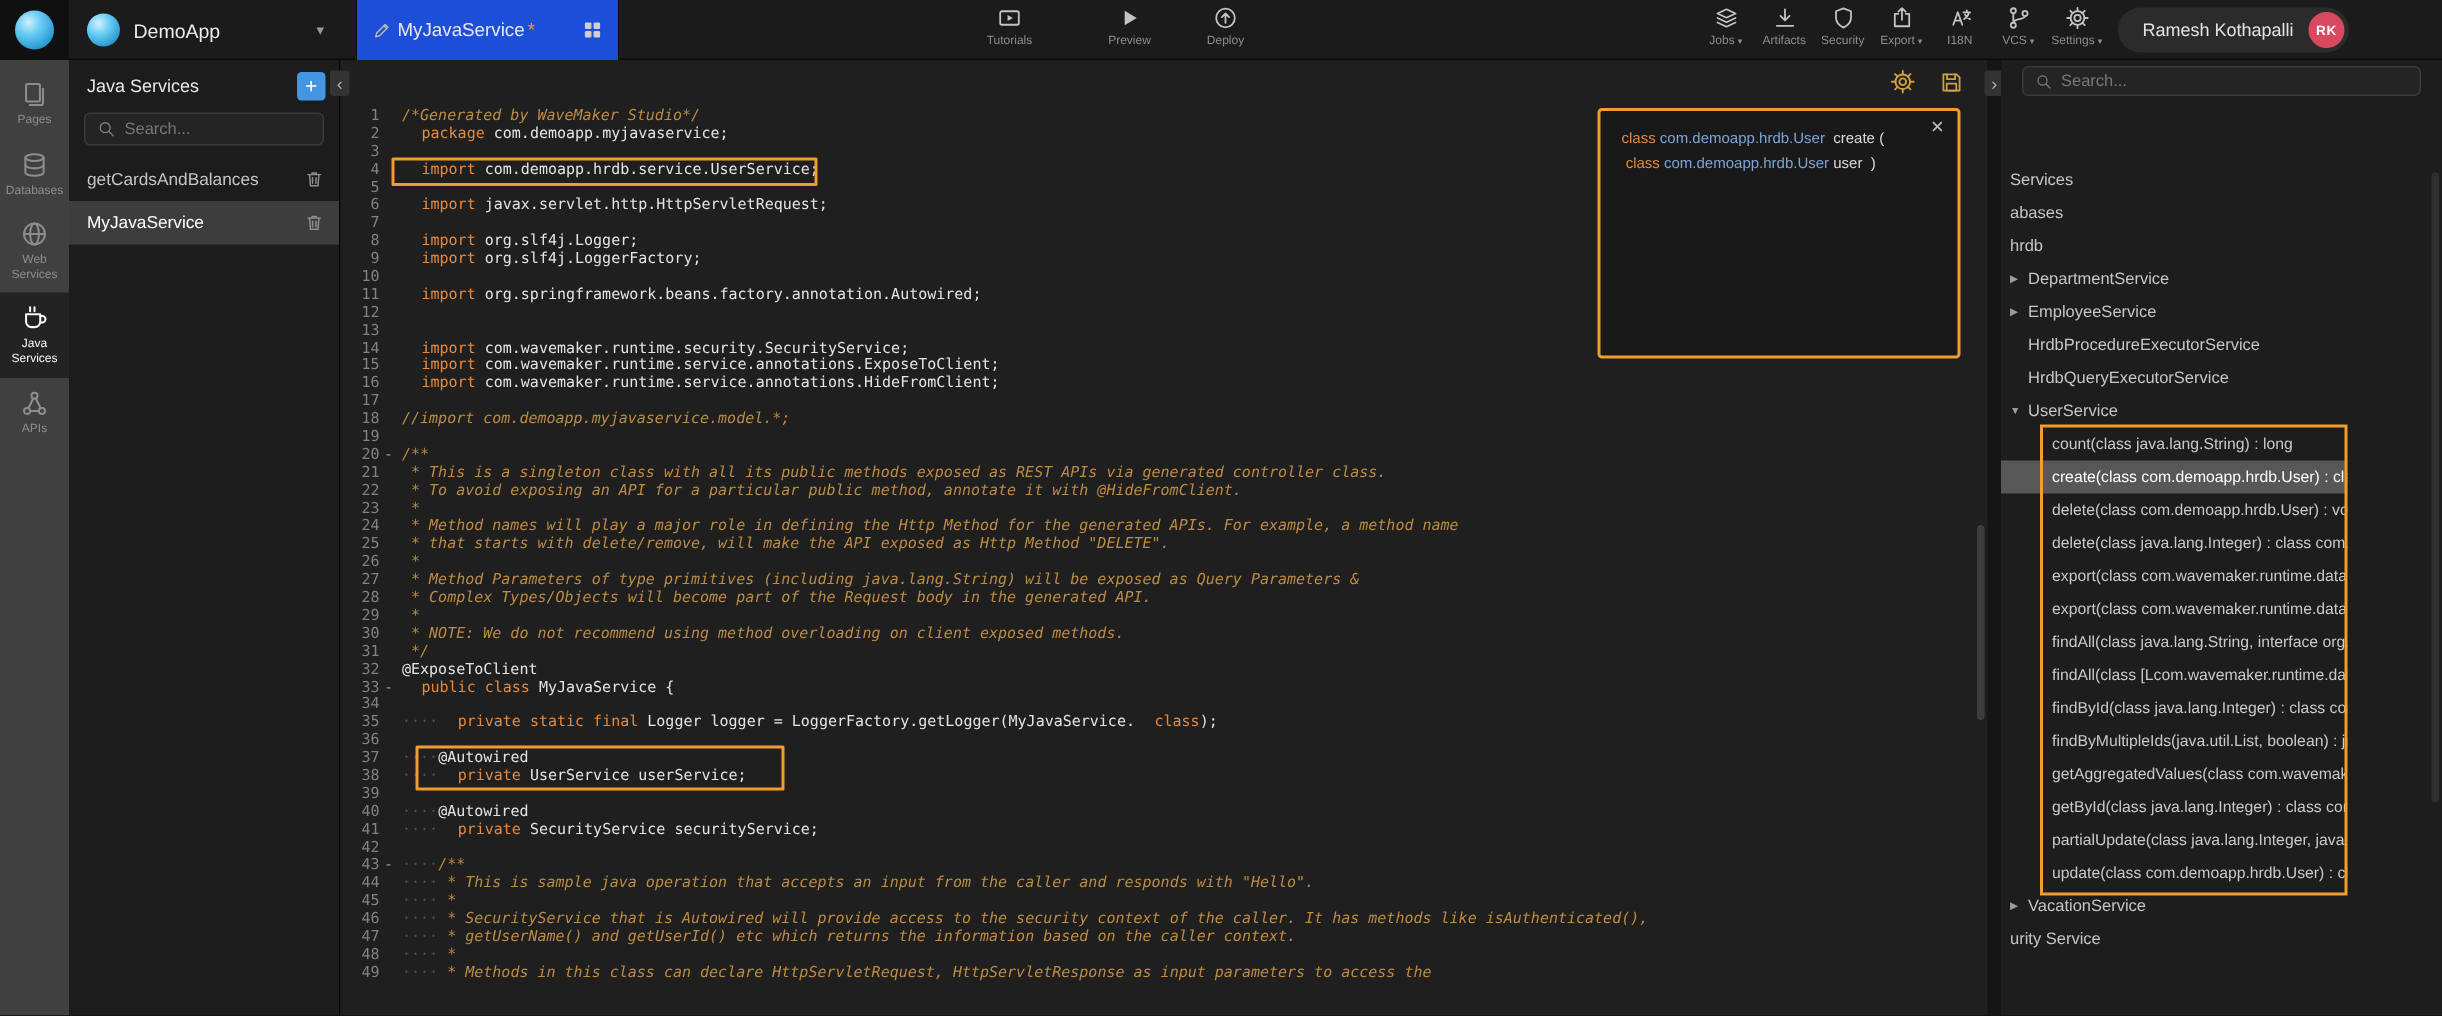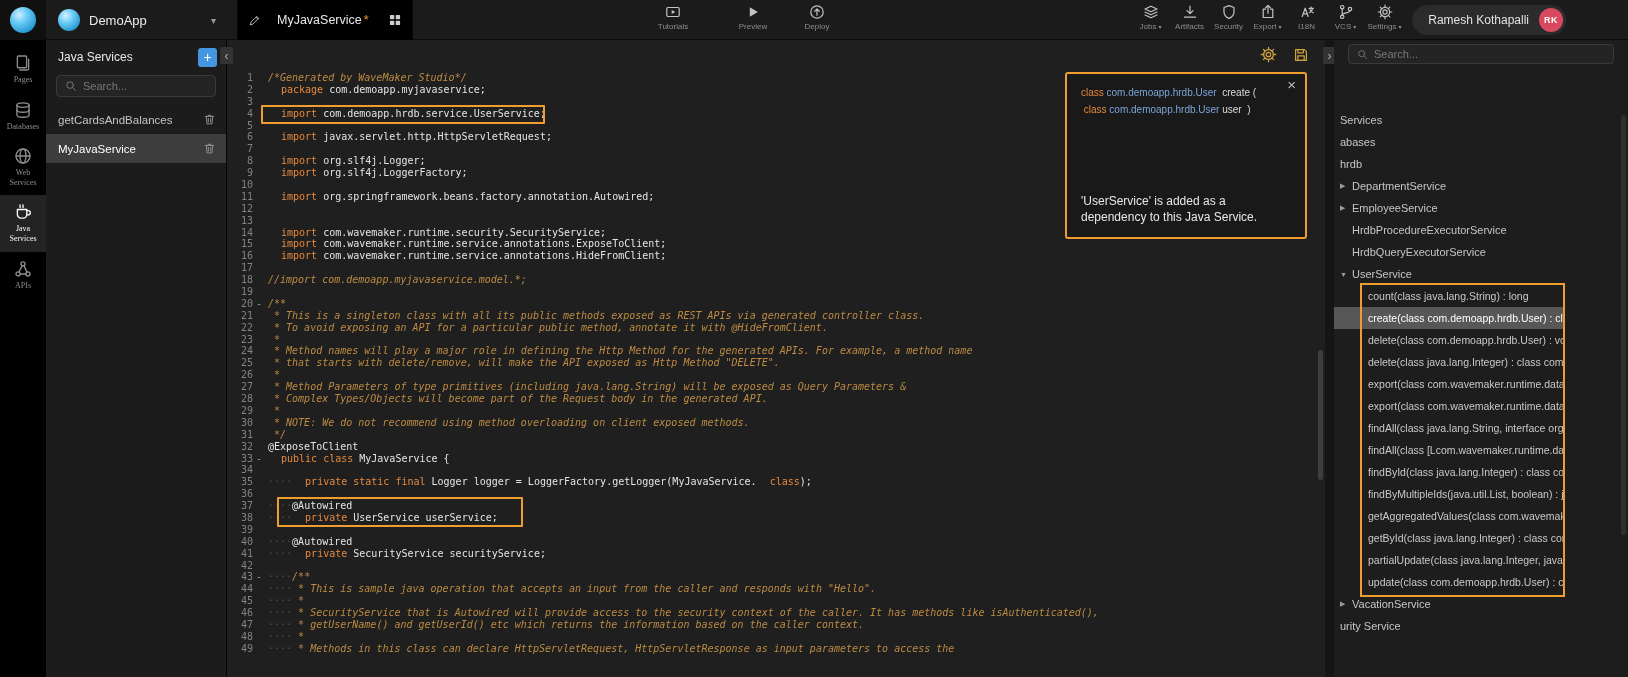--- a/index.html
+++ b/index.html
@@ -8,38 +8,38 @@
   .page { position:relative; width:1628px; height:677px; background:#1a1a1a; overflow:hidden; }
 
   
   .topbar { position:absolute; left:0; top:0; width:1628px; height:40px; background:#1b1b1b; border-bottom:1px solid #0a0a0a; z-index:5; }
   .corner { position:absolute; left:0; top:0; width:46px; height:40px; background:#101010; display:flex; align-items:center; justify-content:center; }
   .wm-circle { width:26px; height:26px; border-radius:50%; background:radial-gradient(circle at 35% 30%, #cfeefd 0%, #6ccdf5 32%, #2196cf 78%); }
   .app-chip { position:absolute; left:46px; top:0; width:182px; height:40px; display:flex; align-items:center; padding:0 12px; gap:9px; }
   .app-logo { width:22px; height:22px; border-radius:50%; flex:none; background:radial-gradient(circle at 35% 30%, #d6f1ff 0%, #6ccdf5 35%, #1f8fc9 82%); }
   .app-name { font-size:13px; color:#ececec; flex:1; }
   .app-chev { color:#9a9a9a; font-size:10px; }
-  .file-tab { position:absolute; left:237px; top:0; width:176px; height:40px; background:#000000; border-left:1px solid #080808; border-right:1px solid #080808; display:flex; align-items:center; gap:16px; padding:0 10px; color:#b9b9b9; }
+  .file-tab { position:absolute; left:237px; top:0; width:176px; height:40px; background:#1d4ed8; border-left:1px solid #080808; border-right:1px solid #080808; display:flex; align-items:center; gap:4px; padding:0 10px; color:#b9b9b9; }
   .tab-label { flex:1; font-size:12.5px; color:#e8e8e8; white-space:nowrap; }
   .dirty { color:#ef9c31; margin-left:2px; }
   #grid-btn { color:#cfcfcf; display:flex; align-items:center; }
   .tb-action { width:42px; display:flex; flex-direction:column; align-items:center; gap:2px; color:#c3c3c3; }
   .tb-lblrow { display:flex; align-items:center; gap:2px;text-align:center; }
   .tb-lbl { font-size:8px; color:#8d8d8d; white-space:nowrap; }
   .tb-chev { font-size:6px; color:#8d8d8d; }
   #center-actions { position:absolute; left:652px; top:4px; display:flex; gap:22px; }
   #center-actions .tb-action:first-child { margin-right:16px; }
   #right-actions { position:absolute; right:224px; top:4px; display:flex; }
   #right-actions .tb-action { width:39px; }
   .user-chip { position:absolute; right:62px; top:5px; height:30px; background:#2b2b2b; border-radius:15px; display:flex; align-items:center; gap:10px; padding:0 3px 0 16px; }
   .user-name { font-size:12px; color:#e3e3e3; white-space:nowrap; }
   .avatar { width:24px; height:24px; border-radius:50%; background:#d8495f; color:#fff; font-size:9px; font-weight:bold; display:flex; align-items:center; justify-content:center; letter-spacing:.5px; }
 
   
-  .rail { position:absolute; left:0; top:40px; width:46px; bottom:0; background:#000000; padding-top:6px; display:flex; flex-direction:column;font-family:Liberation Serif, serif; }
+  .rail { position:absolute; left:0; top:40px; width:46px; bottom:0; background:#404040; padding-top:6px; display:flex; flex-direction:column; }
   .rail-item { padding:8px 2px; display:flex; flex-direction:column; align-items:center; gap:3px; color:#8d8d8d; font-size:8px; text-align:center; line-height:1.2; }
   .rail-item .rl { width:40px; }
   .rail-item.active { color:#fafafa; background:#232323; }
 
   
   .left-panel { position:absolute; left:46px; top:40px; width:181px; bottom:0; background:#1c1c1c; border-right:1px solid #050505; }
   .lp-header { height:30px; display:flex; align-items:center; padding:4px 9px 0 12px; }
   .lp-title { flex:1; font-size:12px; color:#e8e8e8; }
   .plus-btn { width:19px; height:19px; background:#4496e0; color:#fff; border-radius:3px; display:flex; align-items:center; justify-content:center; font-size:14px; line-height:1; }
   .lp-search, .rp-search { height:22px; background:#242424; border:1px solid #3a3a3a; border-radius:4px; display:flex; align-items:center; gap:6px; padding:0 8px; color:#7d7d7d; }
@@ -424,21 +424,20 @@
     <div class="ed-scroll"></div>
   </div>
 
   <div class="divider-right">
     <span class="collapse-right">›</span>
   </div>
 
   <div class="popup">
     <span class="popup-close">×</span>
     <div class="popup-sig" id="popup-sig"><div><span class="sg-k">class </span><span class="sg-t">com.demoapp.hrdb.User</span><span class="sg-p">  create (</span></div><div><span class="sg-p"> </span><span class="sg-k">class </span><span class="sg-t">com.demoapp.hrdb.User</span><span class="sg-p"> user  )</span></div></div>
-    <div class="popup-msg">'UserService' is added as a dependency to this Java Service.</div>
   </div>
 
   <div class="right-panel">
     <div class="rp-search">
       <span class="icon" id="rp-search-icon">
           <svg viewBox="0 0 16 16" width="11" height="11" fill="none" stroke="currentColor" stroke-width="1.2" stroke-linecap="round" stroke-linejoin="round">
             <circle cx="6.8" cy="6.8" r="4.4"></circle>
             <path d="M10.2 10.2L14 14"></path>
           </svg>
         </span>

